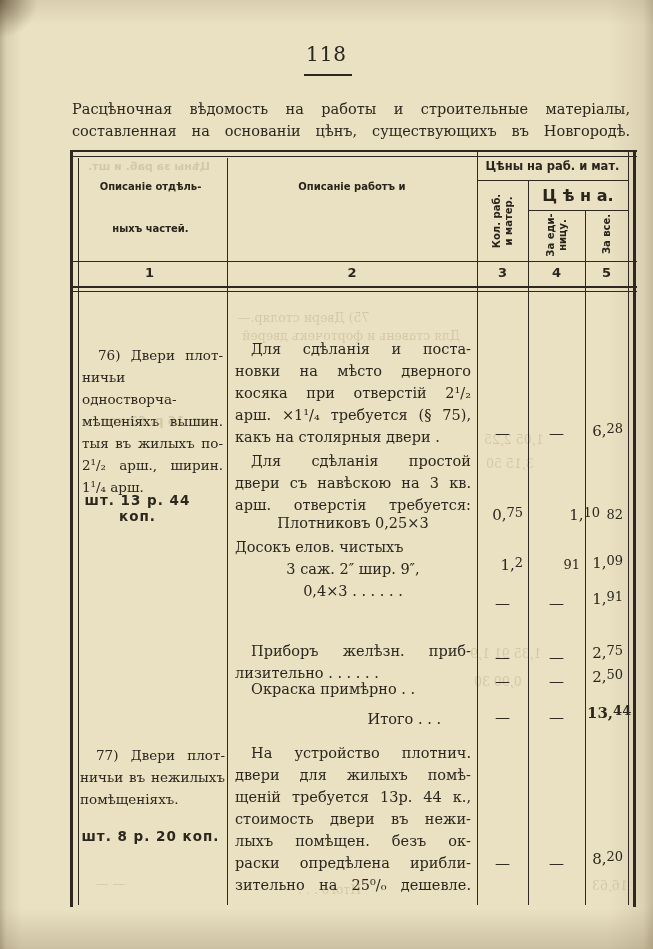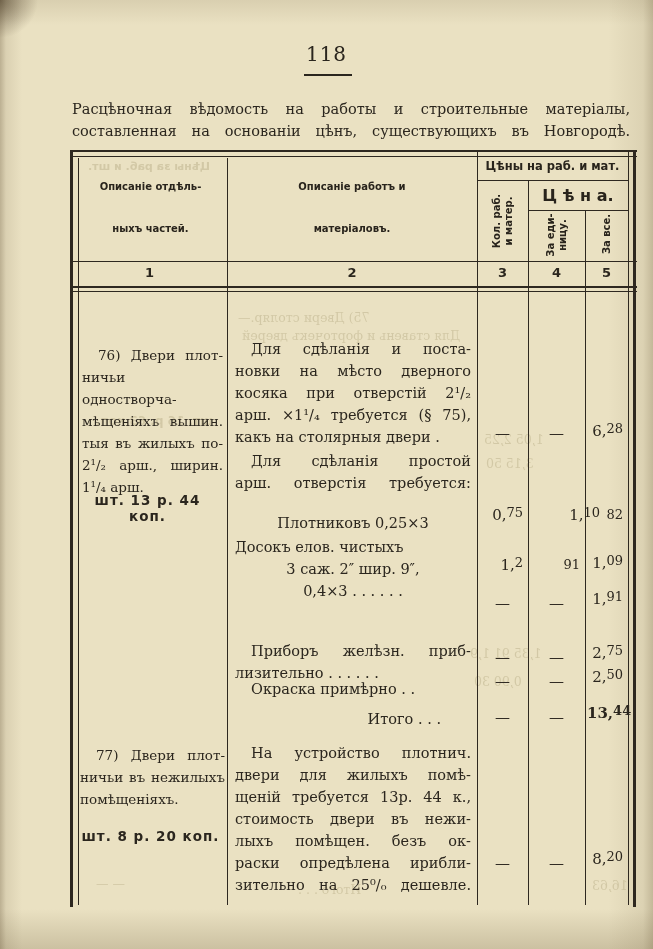--- a/index.html
+++ b/index.html
@@ -83,52 +83,52 @@
   <div class="abs vr" style="left:585px;top:210px;width:1px;height:695px;"></div>
   <div class="abs hr" style="left:477px;top:180px;width:151px;height:1px;"></div>
   <div class="abs hr" style="left:528px;top:210px;width:100px;height:1px;"></div>
   <div class="abs hr" style="left:70px;top:261px;width:567px;height:1px;"></div>
   <div class="abs hr" style="left:70px;top:286px;width:567px;height:2px;"></div>
   <div class="abs hr" style="left:70px;top:291px;width:567px;height:1px;"></div>
 
   <div class="abs hc" style="left:74px;top:181px;width:153px;">Описаніе отдѣль-</div>
   <div class="abs hc" style="left:74px;top:223px;width:153px;">ныхъ частей.</div>
   <div class="abs hc" style="left:227px;top:181px;width:250px;">Описаніе работъ и</div>
-  <div class="abs hc" style="left:227px;top:223px;width:250px;">матеріаловъ.</div>
   <div class="abs hc-small" style="left:477px;top:159px;width:151px;">Цѣны на раб. и мат.</div>
   <div class="abs rot" style="left:462px;top:209px;width:81px;"><span>Кол. раб.</span><br><span>и матер.</span></div>
   <div class="abs hc" style="left:528px;top:186px;width:100px;font-size:16px;">Ц ѣ н а.</div>
   <div class="abs rot" style="left:529px;top:223px;width:55px;"><span>За еди-</span><br><span>ницу.</span></div>
   <div class="abs rot" style="left:579px;top:228px;width:55px;">За все.</div>
 
   <div class="abs colnum" style="left:72px;top:265px;width:155px;">1</div>
   <div class="abs colnum" style="left:227px;top:265px;width:250px;">2</div>
   <div class="abs colnum" style="left:477px;top:265px;width:51px;">3</div>
   <div class="abs colnum" style="left:528px;top:265px;width:57px;">4</div>
   <div class="abs colnum" style="left:585px;top:265px;width:43px;">5</div>
 
   <div class="abs" style="left:82px;top:344px;width:141px;">
     <div class="c1ln jl ind">76) Двери плот-</div>
     <div class="c1ln jl">ничьи одностворча-</div>
     <div class="c1ln jl">мѣщеніяхъ вышин.</div>
     <div class="c1ln jl">тыя въ жилыхъ по-</div>
     <div class="c1ln jl">2¹/₂ арш., ширин.</div>
     <div class="c1ln">1¹/₄ арш.</div>
   </div>
-  <div class="abs price" style="left:74px;top:492px;width:147px;">шт. 13 р. 44 коп.</div>
+  <div class="abs price" style="left:64px;top:492px;width:147px;">шт. 13 р. 44 коп.</div>
 
   <div class="abs" style="left:235px;top:338px;width:236px;">
     <div class="ln jl ind">Для сдѣланія и поста-</div>
     <div class="ln jl">новки на мѣсто дверного</div>
     <div class="ln jl">косяка при отверстій 2¹/₂</div>
     <div class="ln jl">арш. ×1¹/₄ требуется (§ 75),</div>
     <div class="ln">какъ на столярныя двери .</div>
   </div>
   <div class="abs" style="left:235px;top:450px;width:236px;">
     <div class="ln jl ind">Для сдѣланія простой</div>
+    <div class="ln jl">двери съ навѣскою на 3 кв.</div>
     <div class="ln jl">арш. отверстія требуется:</div>
   </div>
   <div class="abs ln ctr" style="left:235px;top:512px;width:236px;">Плотниковъ 0,25×3</div>
   <div class="abs ln" style="left:235px;top:536px;width:236px;">Досокъ елов. чистыхъ</div>
   <div class="abs ln ctr" style="left:235px;top:558px;width:236px;">3 саж. 2″ шир. 9″,</div>
   <div class="abs ln ctr" style="left:235px;top:580px;width:236px;">0,4×3 . . . . . .</div>
   <div class="abs ln ind" style="left:235px;top:678px;width:236px;">Окраска примѣрно . .</div>
   <div class="abs" style="left:235px;top:640px;width:236px;">
     <div class="ln jl ind">Приборъ желѣзн. приб-</div>
     <div class="ln">лизительно . . . . . .</div>

